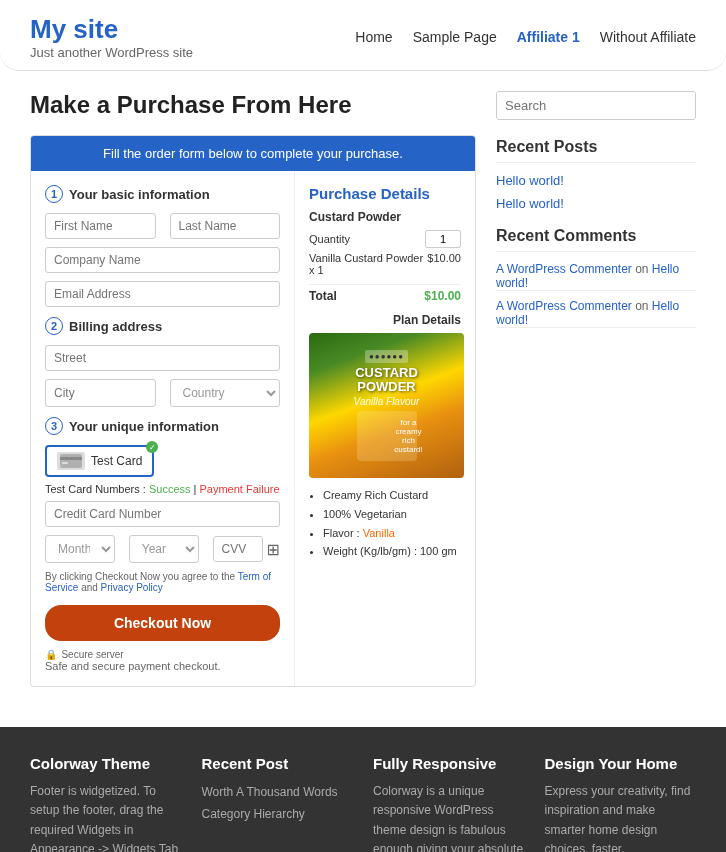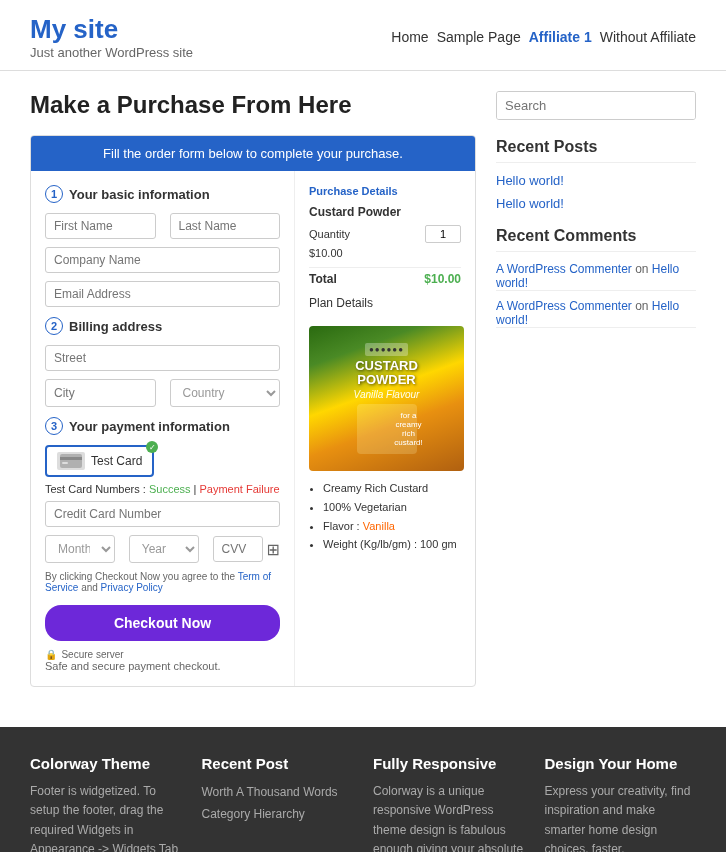--- a/index.html
+++ b/index.html
@@ -1,22 +1,22 @@
 <!DOCTYPE html>
 <html><head>
   <meta charset="utf-8">
   <style>
     * { box-sizing: border-box; margin: 0; padding: 0; }
     body { font-family: Arial, sans-serif; font-size: 14px; color: #333; background: #fff; }
 
     
-    .header { display: flex; align-items: center; justify-content: space-between; padding: 14px 30px 10px; border-bottom: 1px solid #ddd; }
+    .header { display: flex; align-items: center; justify-content: space-between; padding: 14px 30px 10px; border-bottom: 1px solid #ddd; border-radius: 19px; }
     .site-title { font-size: 26px; font-weight: bold; color: #2563c7; line-height: 1.2; }
     .site-tagline { font-size: 13px; color: #666; }
-    .nav { display: flex; gap: 8px; align-items: center; }
+    .nav { display: flex; gap: 20px; align-items: center; }
     .nav a { text-decoration: none; color: #333; font-size: 14px; }
     .nav a.active { color: #2563c7; font-weight: bold; }
 
     
     .main-content { display: flex; gap: 20px; padding: 20px 30px; }
     .content-area { flex: 1; }
     .sidebar { width: 200px; flex-shrink: 0; }
 
     
     .page-title { font-size: 24px; font-weight: bold; color: #222; margin-bottom: 16px; }
@@ -30,47 +30,47 @@
 
     .section-title { font-size: 13px; font-weight: bold; color: #333; margin-bottom: 10px; display: flex; align-items: center; gap: 6px; }
     .section-num { display: inline-flex; align-items: center; justify-content: center; width: 18px; height: 18px; border-radius: 50%; border: 1.5px solid #2563c7; color: #2563c7; font-size: 11px; font-weight: bold; flex-shrink: 0; }
 
     .form-row { display: flex; gap: 14px; margin-bottom: 8px; }
     .form-input { width: 100%; padding: 5px 8px; border: 1px solid #ccc; border-radius: 3px; font-size: 12px; color: #999; }
     .form-input-half { width: 50%; padding: 5px 8px; border: 1px solid #ccc; border-radius: 3px; font-size: 12px; color: #999; }
     .form-select { width: 100%; padding: 5px 8px; border: 1px solid #ccc; border-radius: 3px; font-size: 12px; color: #999; background: #fff; }
 
     
-    .purchase-title { font-size: 11px; font-weight: bold; color: #2563c7; margin-bottom: 8px; }
+    .purchase-title { font-size: 15px; font-weight: bold; color: #2563c7; margin-bottom: 8px; }
     .product-name { font-size: 12px; font-weight: bold; color: #333; margin-bottom: 6px; }
     .qty-row { display: flex; align-items: center; justify-content: space-between; margin-bottom: 4px; }
     .qty-label { font-size: 11px; color: #333; }
     .qty-input { width: 36px; padding: 2px 4px; border: 1px solid #ccc; border-radius: 2px; font-size: 11px; text-align: center; }
     .price-row { display: flex; justify-content: space-between; font-size: 11px; color: #333; margin-bottom: 4px; }
     .total-row { display: flex; justify-content: space-between; font-size: 12px; font-weight: bold; border-top: 1px solid #eee; padding-top: 4px; margin-top: 8px; }
     .total-price { color: #4caf50; }
-    .plan-title { font-size: 12px; font-weight: normal; color: #333; margin-top: 10px; margin-bottom: 16px; }
+    .plan-title { font-size: 12px; font-weight: bold; color: #333; margin-top: 10px; margin-bottom: 6px; text-align: right; }
 
     
     .product-image { width: 155px; height: 145px; background: linear-gradient(135deg, #e8d44d 0%, #c8a020 40%, #f0e060 70%, #d4a820 100%); border-radius: 4px; display: flex; align-items: center; justify-content: center; margin-bottom: 8px; position: relative; overflow: hidden; }
 
     .product-details { font-size: 11px; color: #333; line-height: 1.7; }
     .product-details li { list-style: disc; margin-left: 14px; }
     .highlight { color: #ff6600; }
 
     
     .payment-card { display: inline-flex; align-items: center; gap: 6px; border: 2px solid #2563c7; border-radius: 4px; padding: 5px 10px; font-size: 12px; position: relative; margin-bottom: 6px; }
     .check-badge { position: absolute; top: -6px; right: -6px; width: 12px; height: 12px; background: #4caf50; border-radius: 50%; display: flex; align-items: center; justify-content: center; color: #fff; font-size: 8px; }
     .card-icon { width: 28px; height: 18px; background: #ddd; border-radius: 2px; display: flex; align-items: center; justify-content: center; font-size: 7px; color: #555; }
 
     .test-card-text { font-size: 11px; color: #333; margin-bottom: 6px; }
     .test-card-text a { color: #4caf50; text-decoration: none; }
     .test-card-text a.red { color: #e53935; }
 
-    .checkout-btn { background: #6d28d9; color: #fff; border: none; border-radius: 16px; padding: 10px 20px; font-size: 14px; font-weight: bold; cursor: pointer; width: 100%; margin-top: 6px; }
+    .checkout-btn { background: #c2410c; color: #fff; border: none; border-radius: 16px; padding: 10px 20px; font-size: 14px; font-weight: bold; cursor: pointer; width: 100%; margin-top: 6px; }
     .terms-text { font-size: 10px; color: #666; margin-bottom: 6px; }
     .terms-text a { color: #2563c7; text-decoration: none; }
 
     .secure-row { display: flex; align-items: center; gap: 4px; font-size: 10px; color: #666; margin-top: 8px; }
 
     
     .search-box { display: flex; align-items: center; border: 1px solid #ccc; border-radius: 3px; overflow: hidden; margin-bottom: 18px; }
     .search-input { flex: 1; padding: 6px 8px; border: none; outline: none; font-size: 13px; color: #999; }
     .search-btn { padding: 6px 8px; background: #fff; border: none; cursor: pointer; color: #666; }
 
@@ -142,21 +142,21 @@
           <div class="form-row">
             <input class="form-input-half" placeholder="City" style="">
             <select class="form-select" style="width:50%;">
               <option>Country</option>
             </select>
           </div>
 
           
           <div class="section-title" style="margin-top:10px;">
             <span class="section-num">3</span>
-            <span>Your payment information</span>
+            <span>Your unique information</span>
           </div>
 
           <div class="payment-card">
             <span class="check-badge">✓</span>
             <span class="card-icon">
               <svg width="22" height="14" viewBox="0 0 22 14">
                   <rect width="22" height="14" rx="2" fill="#b0b0b0"></rect>
                   <rect y="3" width="22" height="3" fill="#888"></rect>
                   <rect x="2" y="8" width="6" height="2" rx="1" fill="#ddd"></rect>
                 </svg>
@@ -206,20 +206,21 @@
         </div>
 
         <div class="form-right">
           <div class="purchase-title">Purchase Details</div>
           <div class="product-name">Custard Powder</div>
           <div class="qty-row">
             <span class="qty-label">Quantity</span>
             <input class="qty-input" value="1" style="">
           </div>
           <div class="price-row">
+            <span>Vanilla Custard Powder x 1</span>
             <span>$10.00</span>
           </div>
           <div class="total-row">
             <span>Total</span>
             <span class="total-price">$10.00</span>
           </div>
 
           <div class="plan-title">Plan Details</div>
 
           <div class="product-image">

